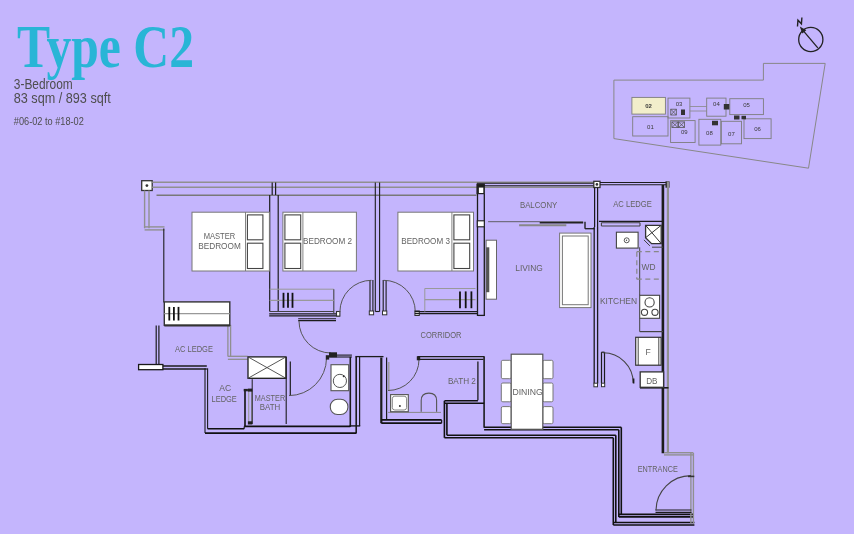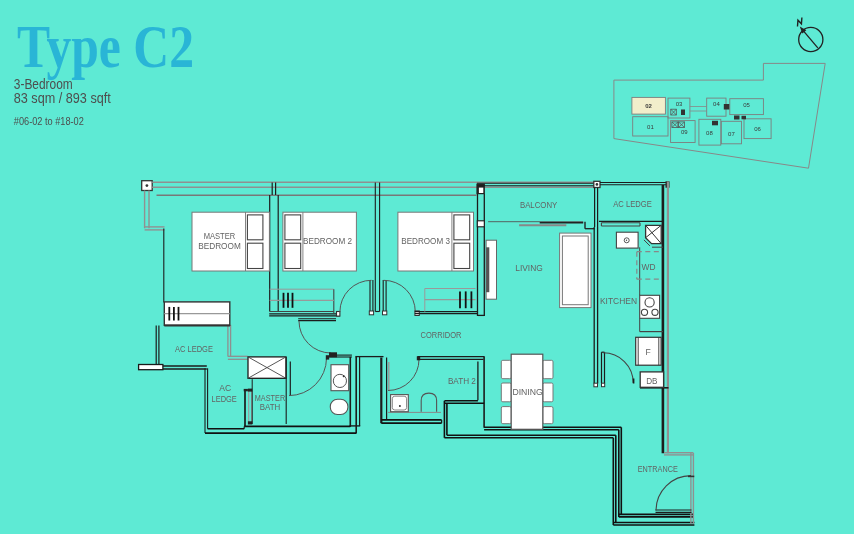--- a/index.html
+++ b/index.html
@@ -1,16 +1,16 @@
 <!DOCTYPE html>
 <html><head>
 <meta charset="utf-8">
 <style>
 html,body{margin:0;padding:0;background:#ffffff;}
-#page{position:relative;width:854px;height:534px;background:#5eead4;overflow:hidden;}
+#page{position:relative;width:854px;height:534px;background:#c4b5fd;overflow:hidden;}
 svg{position:absolute;top:0;left:0;}
 text{font-family:"Liberation Sans",sans-serif;}
 .lbl{fill:#636363;font-size:8.6px;letter-spacing:0;}
 .blk{fill:#3a3a3a;font-size:6px;}
 </style>
 </head>
 <body>
 <div id="page">
 <svg width="854" height="534" viewBox="0 0 854 534">
 

